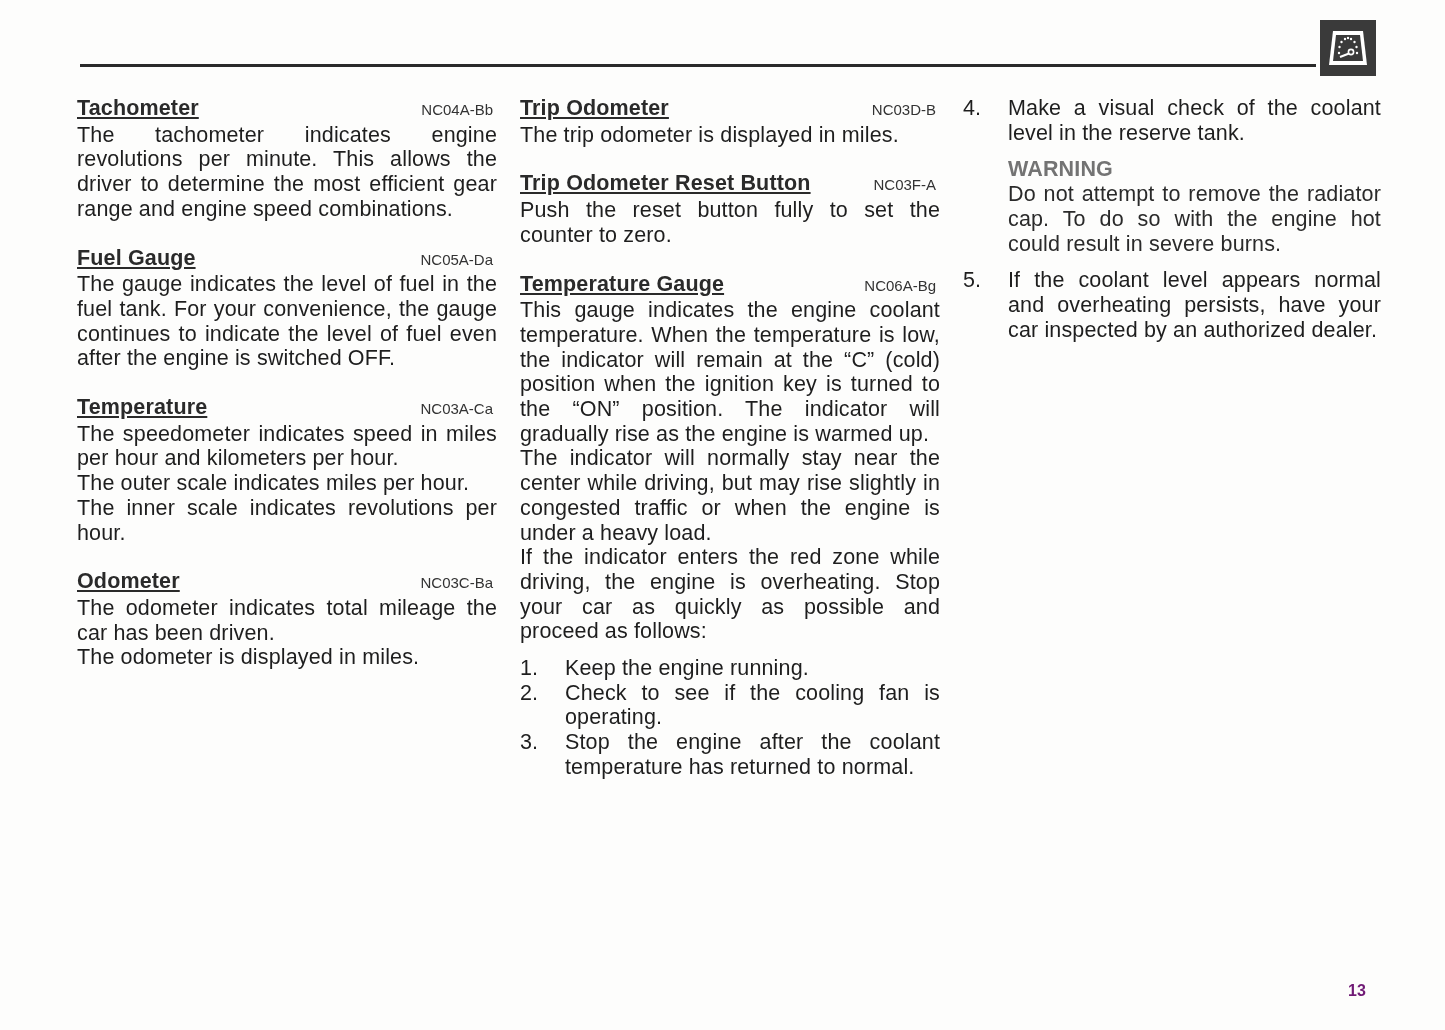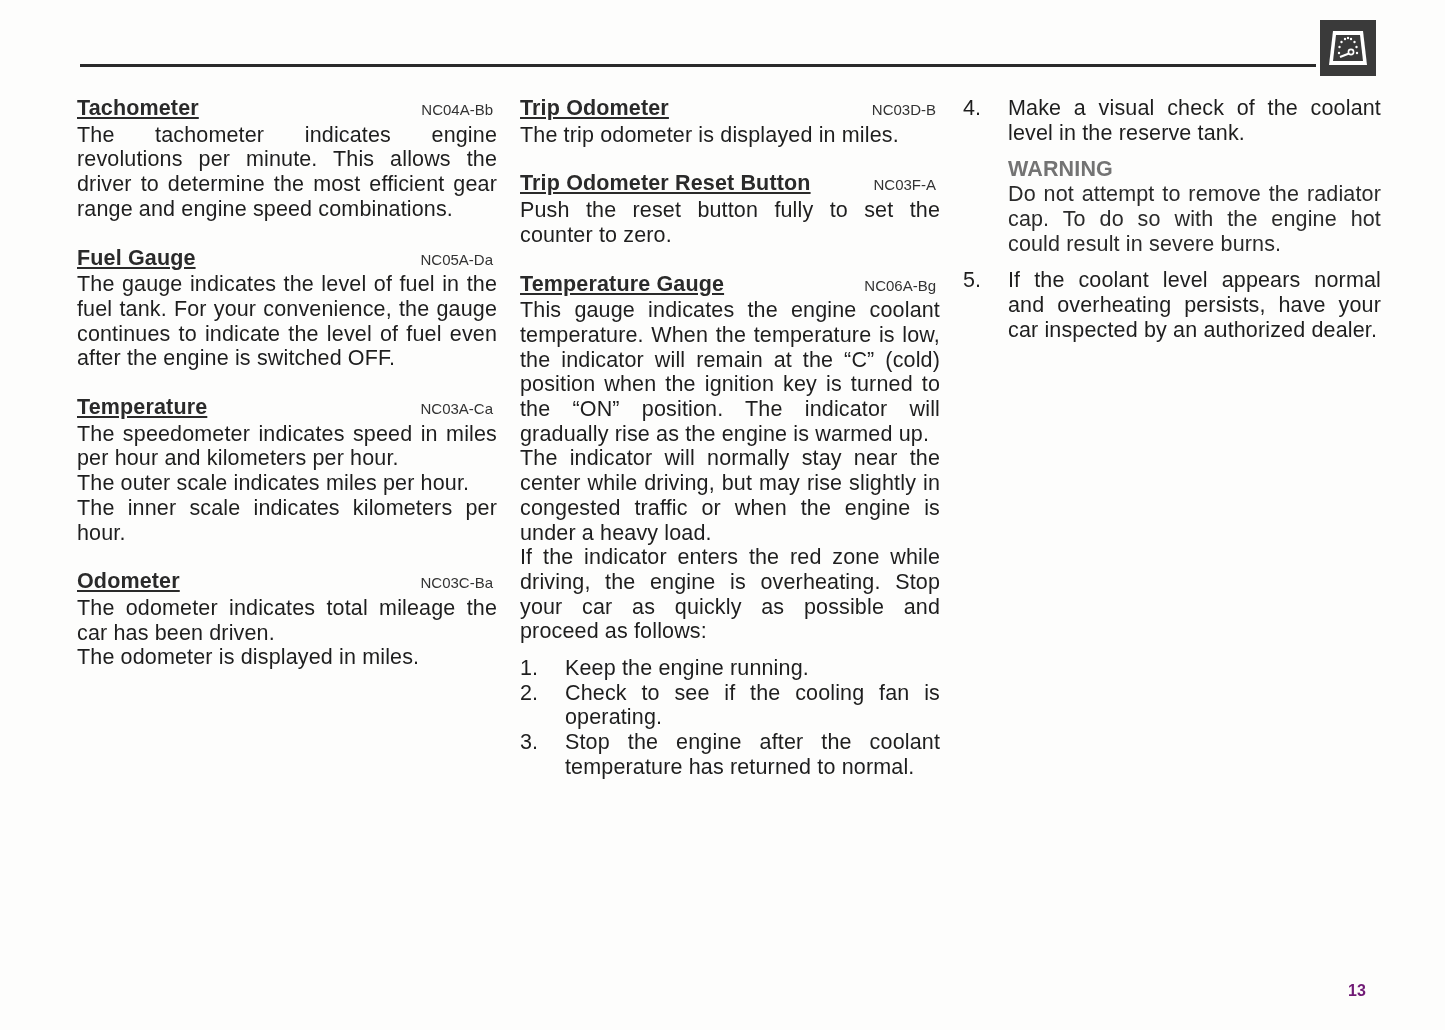--- a/index.html
+++ b/index.html
@@ -151,21 +151,21 @@
     <p class="para">The gauge indicates the level of fuel in the fuel tank. For your convenience, the gauge continues to indicate the level of fuel even after the engine is switched OFF.</p>
   </div>
 
   <div class="section">
     <div class="section-head">
       <span class="section-title">Temperature</span>
       <span class="section-code">NC03A-Ca</span>
     </div>
     <p class="para">The speedometer indicates speed in miles per hour and kilometers per hour.</p>
     <p class="para">The outer scale indicates miles per hour.</p>
-    <p class="para">The inner scale indicates kilometers per hour.</p>
+    <p class="para">The inner scale indicates revolutions per hour.</p>
   </div>
 
   <div class="section">
     <div class="section-head">
       <span class="section-title">Odometer</span>
       <span class="section-code">NC03C-Ba</span>
     </div>
     <p class="para">The odometer indicates total mileage the car has been driven.</p>
     <p class="para">The odometer is displayed in miles.</p>
   </div>

